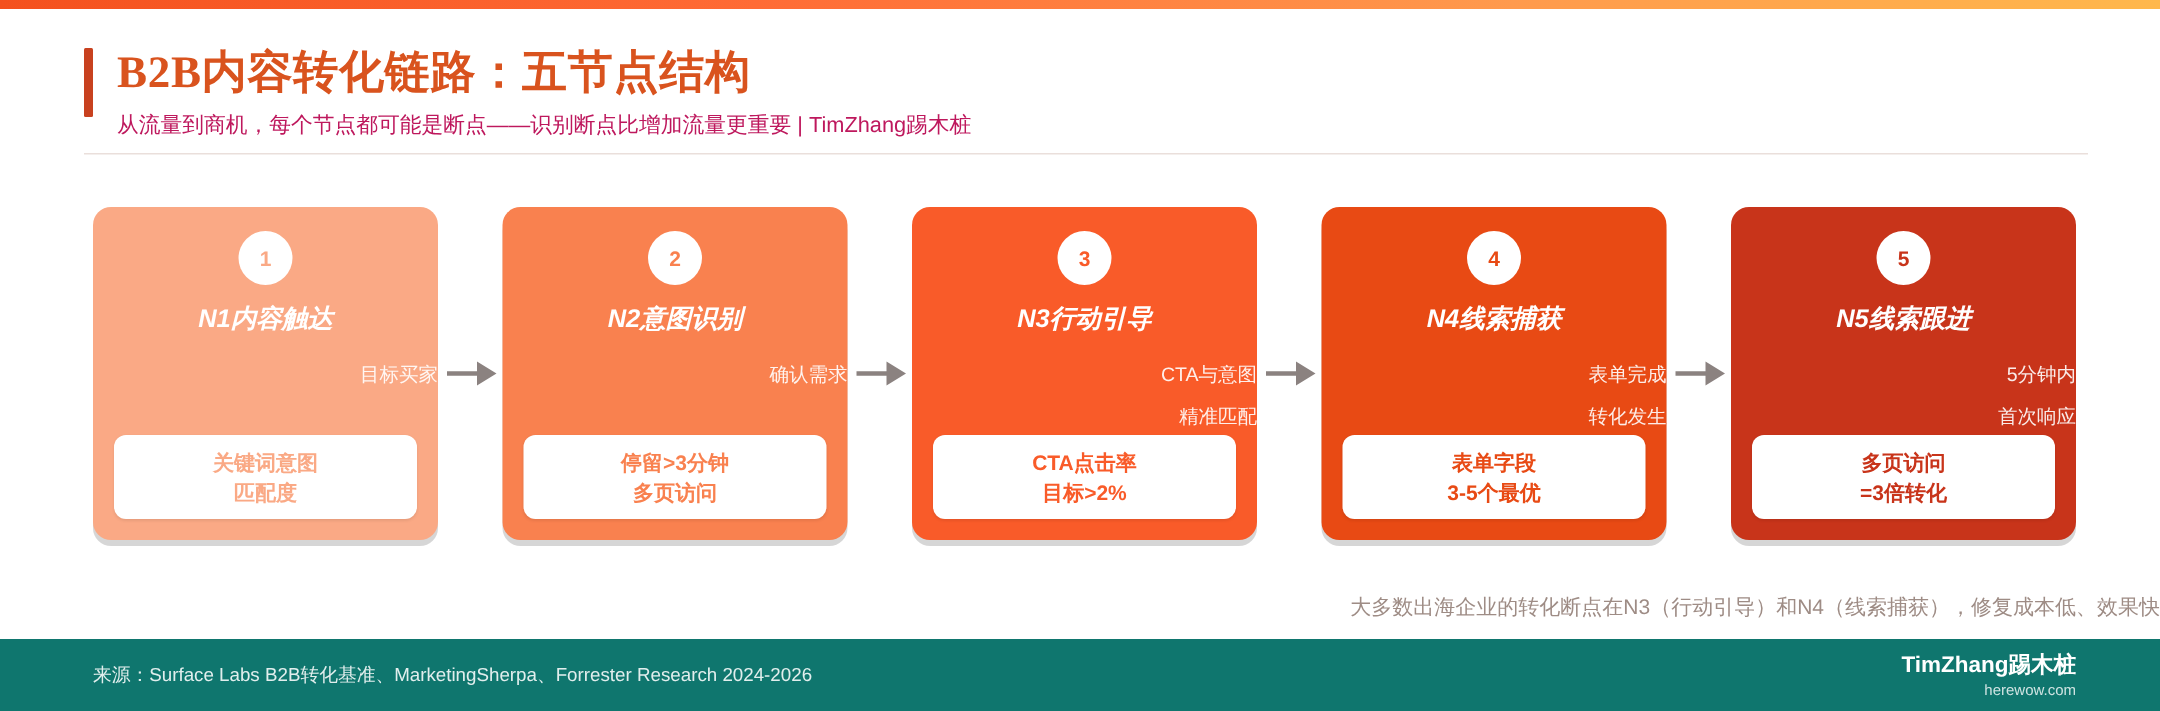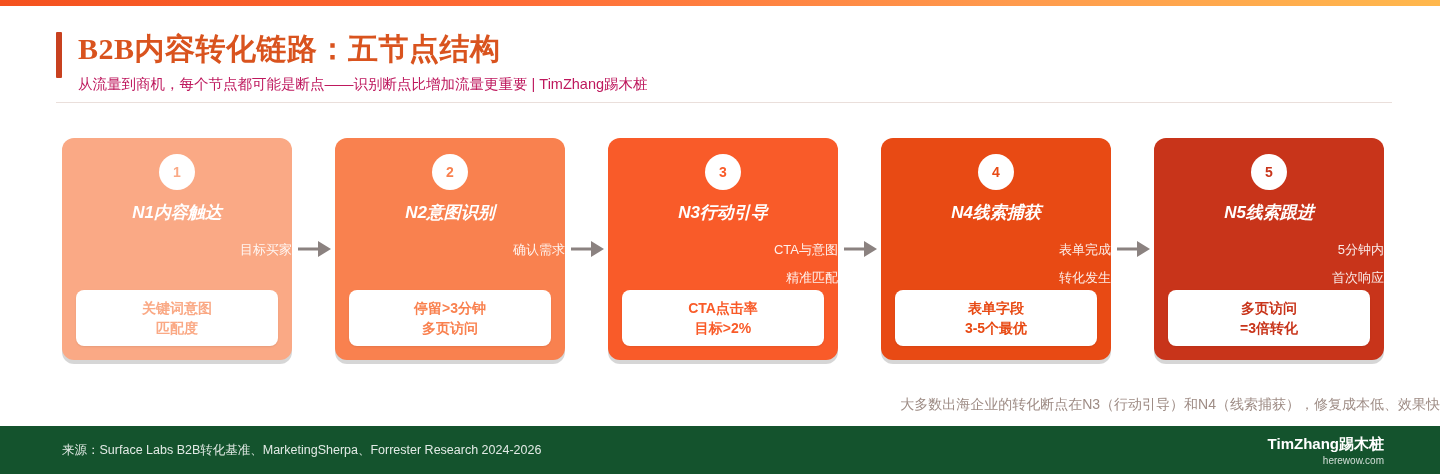--- a/index.html
+++ b/index.html
@@ -110,21 +110,21 @@
   
   #insight {
     position:absolute; top:396px; left:0; width:1440px;
     text-align:right;
     font-size:14px; color:#9E8C85;
   }
 
   
   #footer {
     position:absolute; left:0; bottom:0; width:1440px; height:48px;
-    background:#14532d;
+    background:#0f766e;
   }
   #footer-source {
     position:absolute; left:62px; top:16px;
     font-size:12.5px; color:rgba(255,255,255,0.88);
     white-space:nowrap;
   }
   #footer-brand {
     position:absolute; right:56px; top:8px;
     text-align:right;
   }

